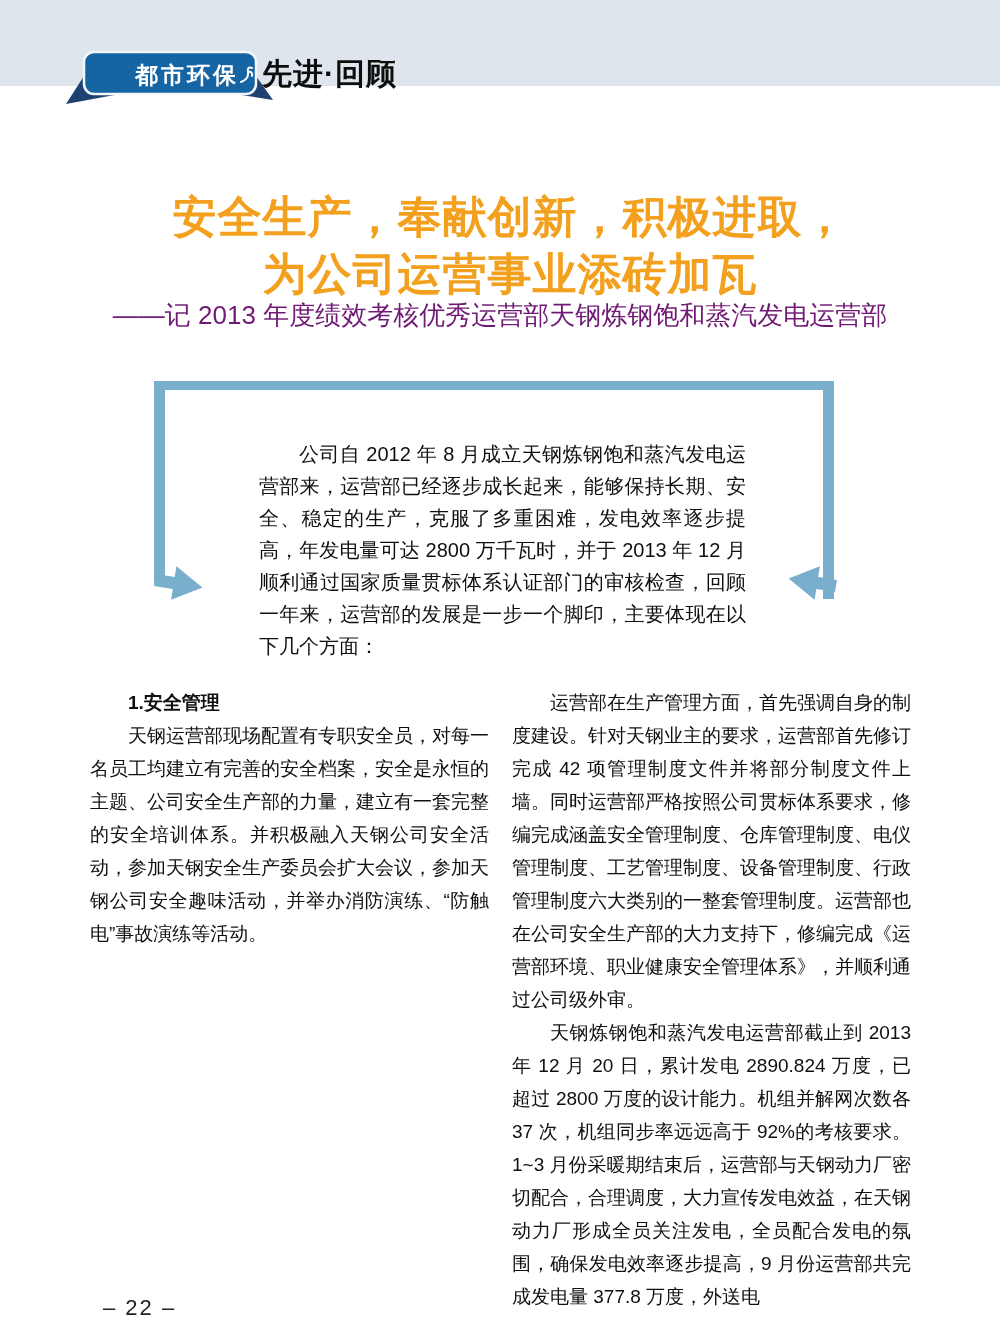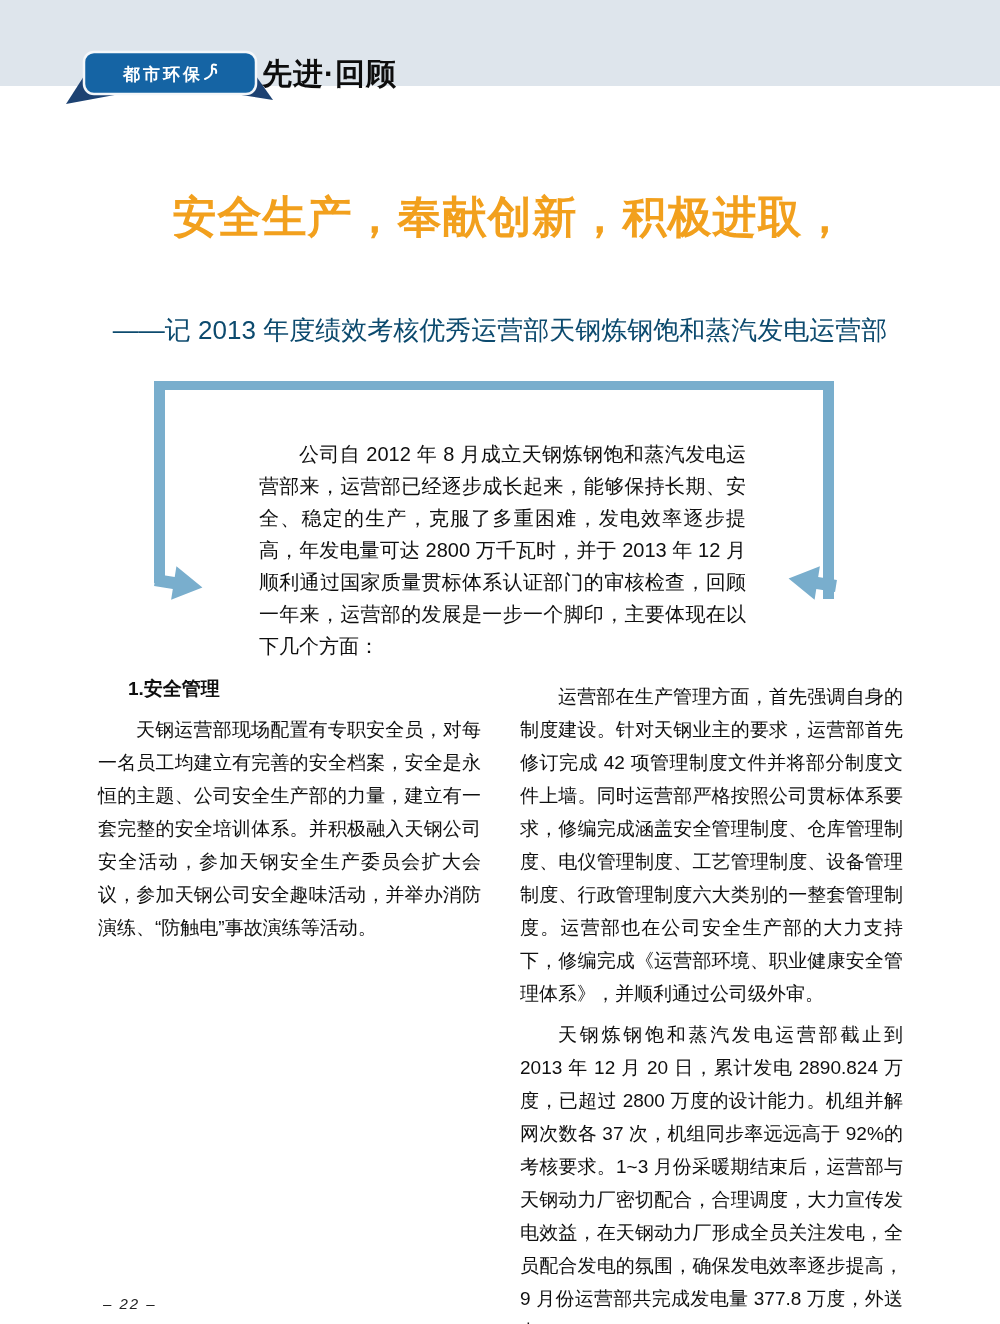--- a/index.html
+++ b/index.html
@@ -7,59 +7,60 @@
     width:1000px;height:1324px;position:relative;background:#ffffff;
     font-family:"Liberation Sans","DejaVu Sans",sans-serif;color:#111;
     overflow:hidden;
   }
   
   .top-band{position:absolute;left:0;top:0;width:1000px;height:86px;background:#dee5ec;}
   .logo-wrap{position:absolute;left:62px;top:46px;width:215px;height:62px;}
   .logo-svg{position:absolute;left:0;top:0;}
   .logo-text{
     position:absolute;left:22px;top:12px;width:172px;height:34px;line-height:34px;
-    text-align:center;color:#ffffff;font-weight:bold;font-size:17px;letter-spacing:3px;
+    text-align:center;color:#ffffff;font-weight:bold;font-size:23px;letter-spacing:3px;
     white-space:nowrap;
+    padding-left:24px;
   }
   .logo-swirl{position:relative;top:2px;left:1px;}
   .section-label{
     position:absolute;left:262px;top:54px;font-size:30px;font-weight:bold;color:#0d0d0d;
     letter-spacing:1px;
   }
   
   .title-block{position:absolute;left:0;top:188px;width:1000px;text-align:center;}
   .title-line{font-size:44px;line-height:57px;font-weight:bold;color:#f2a01d;letter-spacing:1px;padding-left:20px;}
   .subtitle{
-    position:absolute;left:0;top:313px;width:1000px;text-align:center;
-    font-size:26px;color:#0c4a6e;font-weight:normal;letter-spacing:0px;
+    position:absolute;left:0;top:298px;width:1000px;text-align:center;
+    font-size:26px;color:#701a75;font-weight:normal;letter-spacing:0px;
   }
   
   .frame-bar{position:absolute;background:#79aecd;}
   .frame-top{left:154px;top:381px;width:680px;height:9px;}
   .frame-left{left:154px;top:381px;width:11px;height:202px;}
   .frame-right{left:823px;top:381px;width:11px;height:218px;}
   .arrow-svg{position:absolute;}
   .arrow-left-svg{left:153px;top:556px;}
   .arrow-right-svg{left:784px;top:562px;}
   .intro-text{
     position:absolute;left:259px;top:438px;width:487px;
     font-size:20px;line-height:32px;text-align:justify;text-indent:2em;color:#0f0f0f;
   }
   
   .col{
-    position:absolute;top:672px;width:399px;
+    position:absolute;top:686px;width:399px;
     font-size:19px;line-height:33px;text-align:justify;color:#0f0f0f;
   }
   .col-left{left:90px;}
   .col-right{left:512px;}
-  .col p{margin:8px;text-indent:2em;}
+  .col p{margin:0;text-indent:2em;}
   .col .col-heading{margin:0;font-weight:bold;text-indent:2em;font-size:19px;line-height:33px;}
   
   .page-number{
-    position:absolute;left:103px;top:1295px;font-size:15px;color:#222;letter-spacing:2px;font-style:italic;
+    position:absolute;left:103px;top:1295px;font-size:22px;color:#222;letter-spacing:2px;
   }
 </style>
 </head>
 <body>
 
 <div class="top-band"></div>
 
 <div class="logo-wrap">
   <svg class="logo-svg" width="215" height="62" viewBox="0 0 215 62">
     <polygon points="4,58 22,30 58,48" fill="#1d4272"></polygon>
@@ -68,20 +69,21 @@
   </svg>
   <span class="logo-text"><span>都市环保</span><svg class="logo-swirl" width="14" height="20" viewBox="0 0 14 20">
         <path d="M1,17 Q9,14 8,7 Q7,1 12,3 M8,7 q5,-1 4,4" fill="none" stroke="#ffffff" stroke-width="2" stroke-linecap="round"></path>
       </svg></span>
 </div>
 
 <div class="section-label">先进·回顾</div>
 
 <div class="title-block">
   <div class="title-line">安全生产，奉献创新，积极进取，</div>
+  <div class="title-line">为公司运营事业添砖加瓦</div>
 </div>
 <div class="subtitle">——记 2013 年度绩效考核优秀运营部天钢炼钢饱和蒸汽发电运营部</div>
 
 <div class="frame-bar frame-top"></div>
 <div class="frame-bar frame-left"></div>
 <div class="frame-bar frame-right"></div>
 
 <svg class="arrow-svg arrow-left-svg" width="54" height="48" viewBox="0 0 54 48">
   <g transform="rotate(9 2 24)">
     <polygon points="2,18 21,18 21,7 50,24 21,41 21,30 2,30" fill="#79aecd"></polygon>

